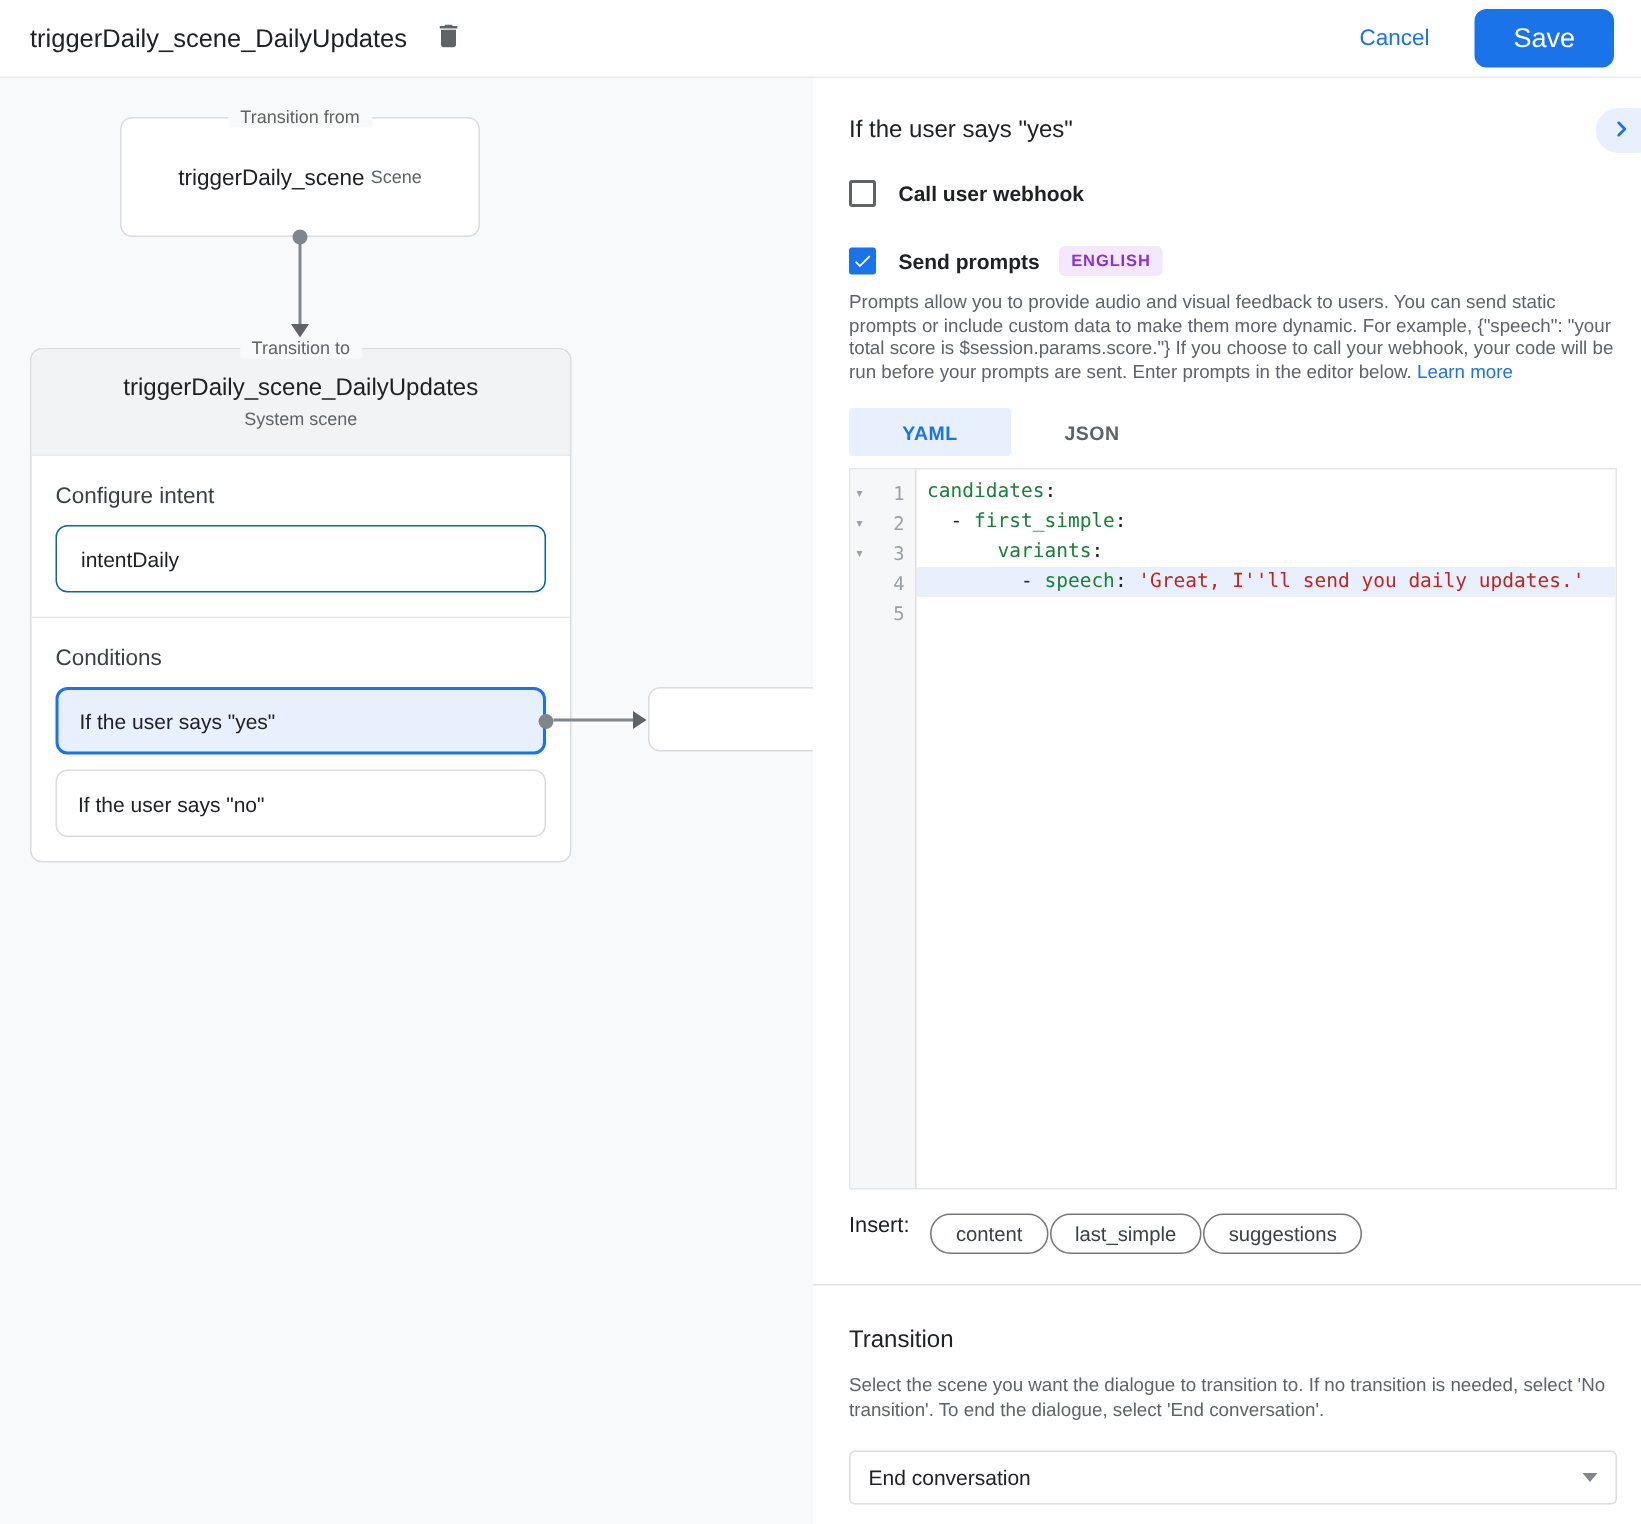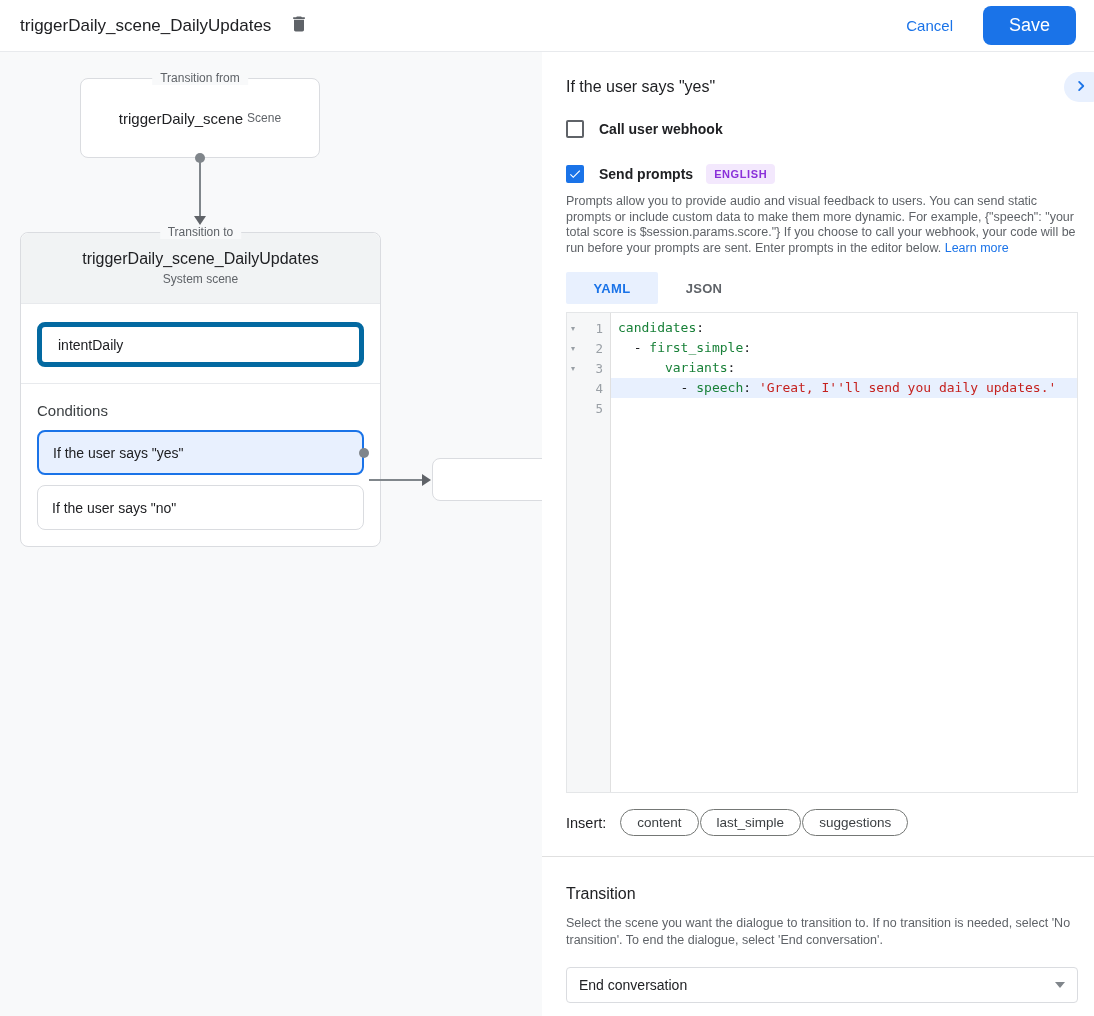--- a/index.html
+++ b/index.html
@@ -58,21 +58,21 @@
     background: #fff; border: 1px solid #dadce0; border-radius: 8px;
   }
   .to-header {
     background: #f1f3f4; border-bottom: 1px solid #e8eaed; border-radius: 8px 8px 0 0;
     height: 71px; display: flex; flex-direction: column; align-items: center; justify-content: center; gap: 4px;
   }
   .to-header .node-title { font-size: 16px; }
   .to-section { padding: 18px 16px 16px 16px; }
   .section-label { font-size: 15px; color: #3c4043; margin-bottom: 11px; }
   .intent-input {
-    height: 45px; border: 5px solid #0369a1; border-radius: 8px; background: #fff;
+    height: 45px; border: 1px solid #0369a1; border-radius: 8px; background: #fff;
     display: flex; align-items: center; padding: 0 16px; font-size: 14px; color: #202124;
   }
   .to-divider { height: 1px; background: #e8eaed; }
   .condition {
     position: relative; height: 45px; border: 1px solid #dadce0; border-radius: 8px; background: #fff;
     display: flex; align-items: center; padding: 0 14px; font-size: 14px; color: #202124;
     margin-bottom: 10px; cursor: pointer;
   }
   .condition:last-child { margin-bottom: 0; }
   .condition.selected { border: 2px solid #1a73e8; background: #e8f0fe; }
@@ -114,21 +114,21 @@
   .check-label { font-size: 14px; font-weight: 700; color: #202124; }
   .lang-badge {
     margin-left: 12px; background: #f3e8fd; color: #8a30d9; font-size: 11px; font-weight: 700;
     letter-spacing: 0.6px; padding: 4px 8px; border-radius: 4px;
   }
   .prompt-desc { font-size: 12.5px; line-height: 15.5px; color: #5f6368; margin-bottom: 16px; }
   .learn-more { color: #1a73e8; text-decoration: none; cursor: pointer; }
 
   .tabs { display: flex; margin-bottom: 8px; }
   .tab {
-    width: 92px; height: 32px; display: flex; align-items: center; justify-content: center;
+    width: 108px; height: 32px; display: flex; align-items: center; justify-content: center;
     font-size: 13px; font-weight: 700; color: #5f6368; cursor: pointer; letter-spacing: 0.3px;
   }
   .tab.active { background: #e8f0fe; color: #1a73e8; border-radius: 2px; }
 
   .editor {
     display: flex; height: 481px; width: 512px;
     border: 1px solid #e4e6e8; background: #fff; overflow: hidden;
   }
   .gutter {
     width: 44px; flex: none; background: #f6f7f8; border-right: 1px solid #e0e0e0; padding-top: 5px;
@@ -142,21 +142,21 @@
   .codecol { flex: 1; padding-top: 5px; overflow: hidden; }
   .cl {
     height: 20px; line-height: 20px; padding-left: 7px; white-space: pre;
     font-family: "DejaVu Sans Mono", monospace; font-size: 13px;
   }
   .cl.hl { background: #e8f0fe; }
   .tok-key { color: #188038; }
   .tok-pln { color: #202124; }
   .tok-str { color: #c5221f; }
 
-  .insert-row { display: flex; align-items: center; gap: 11px; margin-top: 16px; }
+  .insert-row { display: flex; align-items: flex-start; gap: 11px; margin-top: 16px; }
   .insert-label { font-size: 14.5px; color: #202124; margin-right: 3px; }
   .chip {
     background: #fff; border: 1px solid #747775; border-radius: 14px; padding: 5px 16px;
     font-size: 13.5px; color: #3c4043; font-family: inherit; cursor: pointer;
   }
   .panel-divider { height: 1px; background: #e0e0e0; margin: 20px -16px 0 -24px; }
 
   .transition-title { font-size: 16px; font-weight: 400; color: #202124; margin-top: 28px; }
   .transition-desc { font-size: 12.5px; line-height: 17px; color: #5f6368; margin-top: 12px; width: 512px; }
   .select-box {
@@ -200,20 +200,21 @@
   <div class="v-line"></div>
   <div class="v-arrowhead"></div>
 
   <div class="to-box">
     <span class="legend">Transition to</span>
     <div class="to-header">
       <div class="node-title">triggerDaily_scene_DailyUpdates</div>
       <div class="node-sub">System scene</div>
     </div>
     <div class="to-section">
+      <div class="section-label">Configure intent</div>
       <div class="intent-input">
         <span>intentDaily</span>
       </div>
     </div>
     <div class="to-divider"></div>
     <div class="to-section">
       <div class="section-label">Conditions</div>
       <div id="cond-list">
           <div class="condition selected">
             <span>If the user says "yes"</span>

